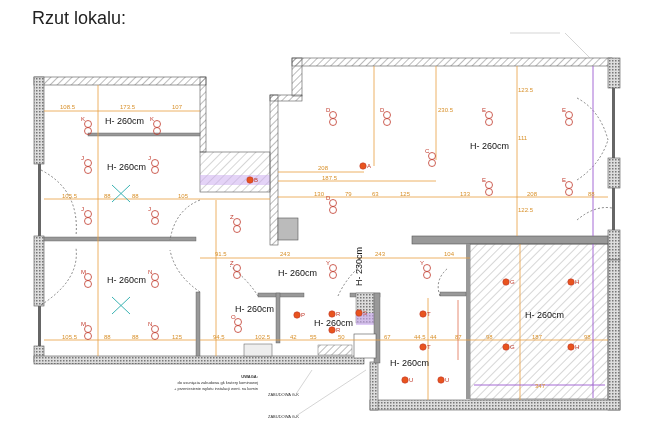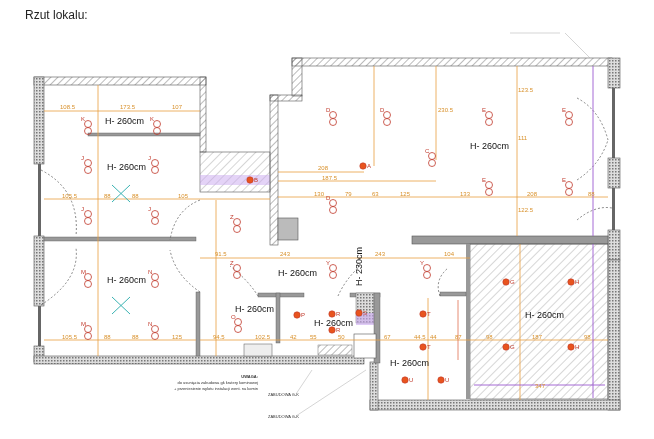--- a/index.html
+++ b/index.html
@@ -1,17 +1,17 @@
 <!DOCTYPE html>
 <html><head>
 <meta charset="utf-8">
 <style>
   html,body{margin:0;padding:0;background:#fff;}
   body{width:654px;height:439px;position:relative;overflow:hidden;font-family:"Liberation Sans",sans-serif;}
-  .title{position:absolute;left:25px;top:8px;font-size:12px;color:#222;}
+  .title{position:absolute;left:32px;top:8px;font-size:18px;color:#222;}
   svg{position:absolute;left:0;top:0;}
   .dim{font-size:6px;fill:#d8902a;font-family:"Liberation Sans",sans-serif;}
   .room{font-size:9px;fill:#111;font-family:"Liberation Sans",sans-serif;}
   .lbl{font-size:6px;fill:#c0392b;font-family:"Liberation Sans",sans-serif;}
   .note{font-size:4px;fill:#333;font-family:"Liberation Sans",sans-serif;}
 </style>
 </head>
 <body>
 
 <div class="title">Rzut lokalu:</div>

